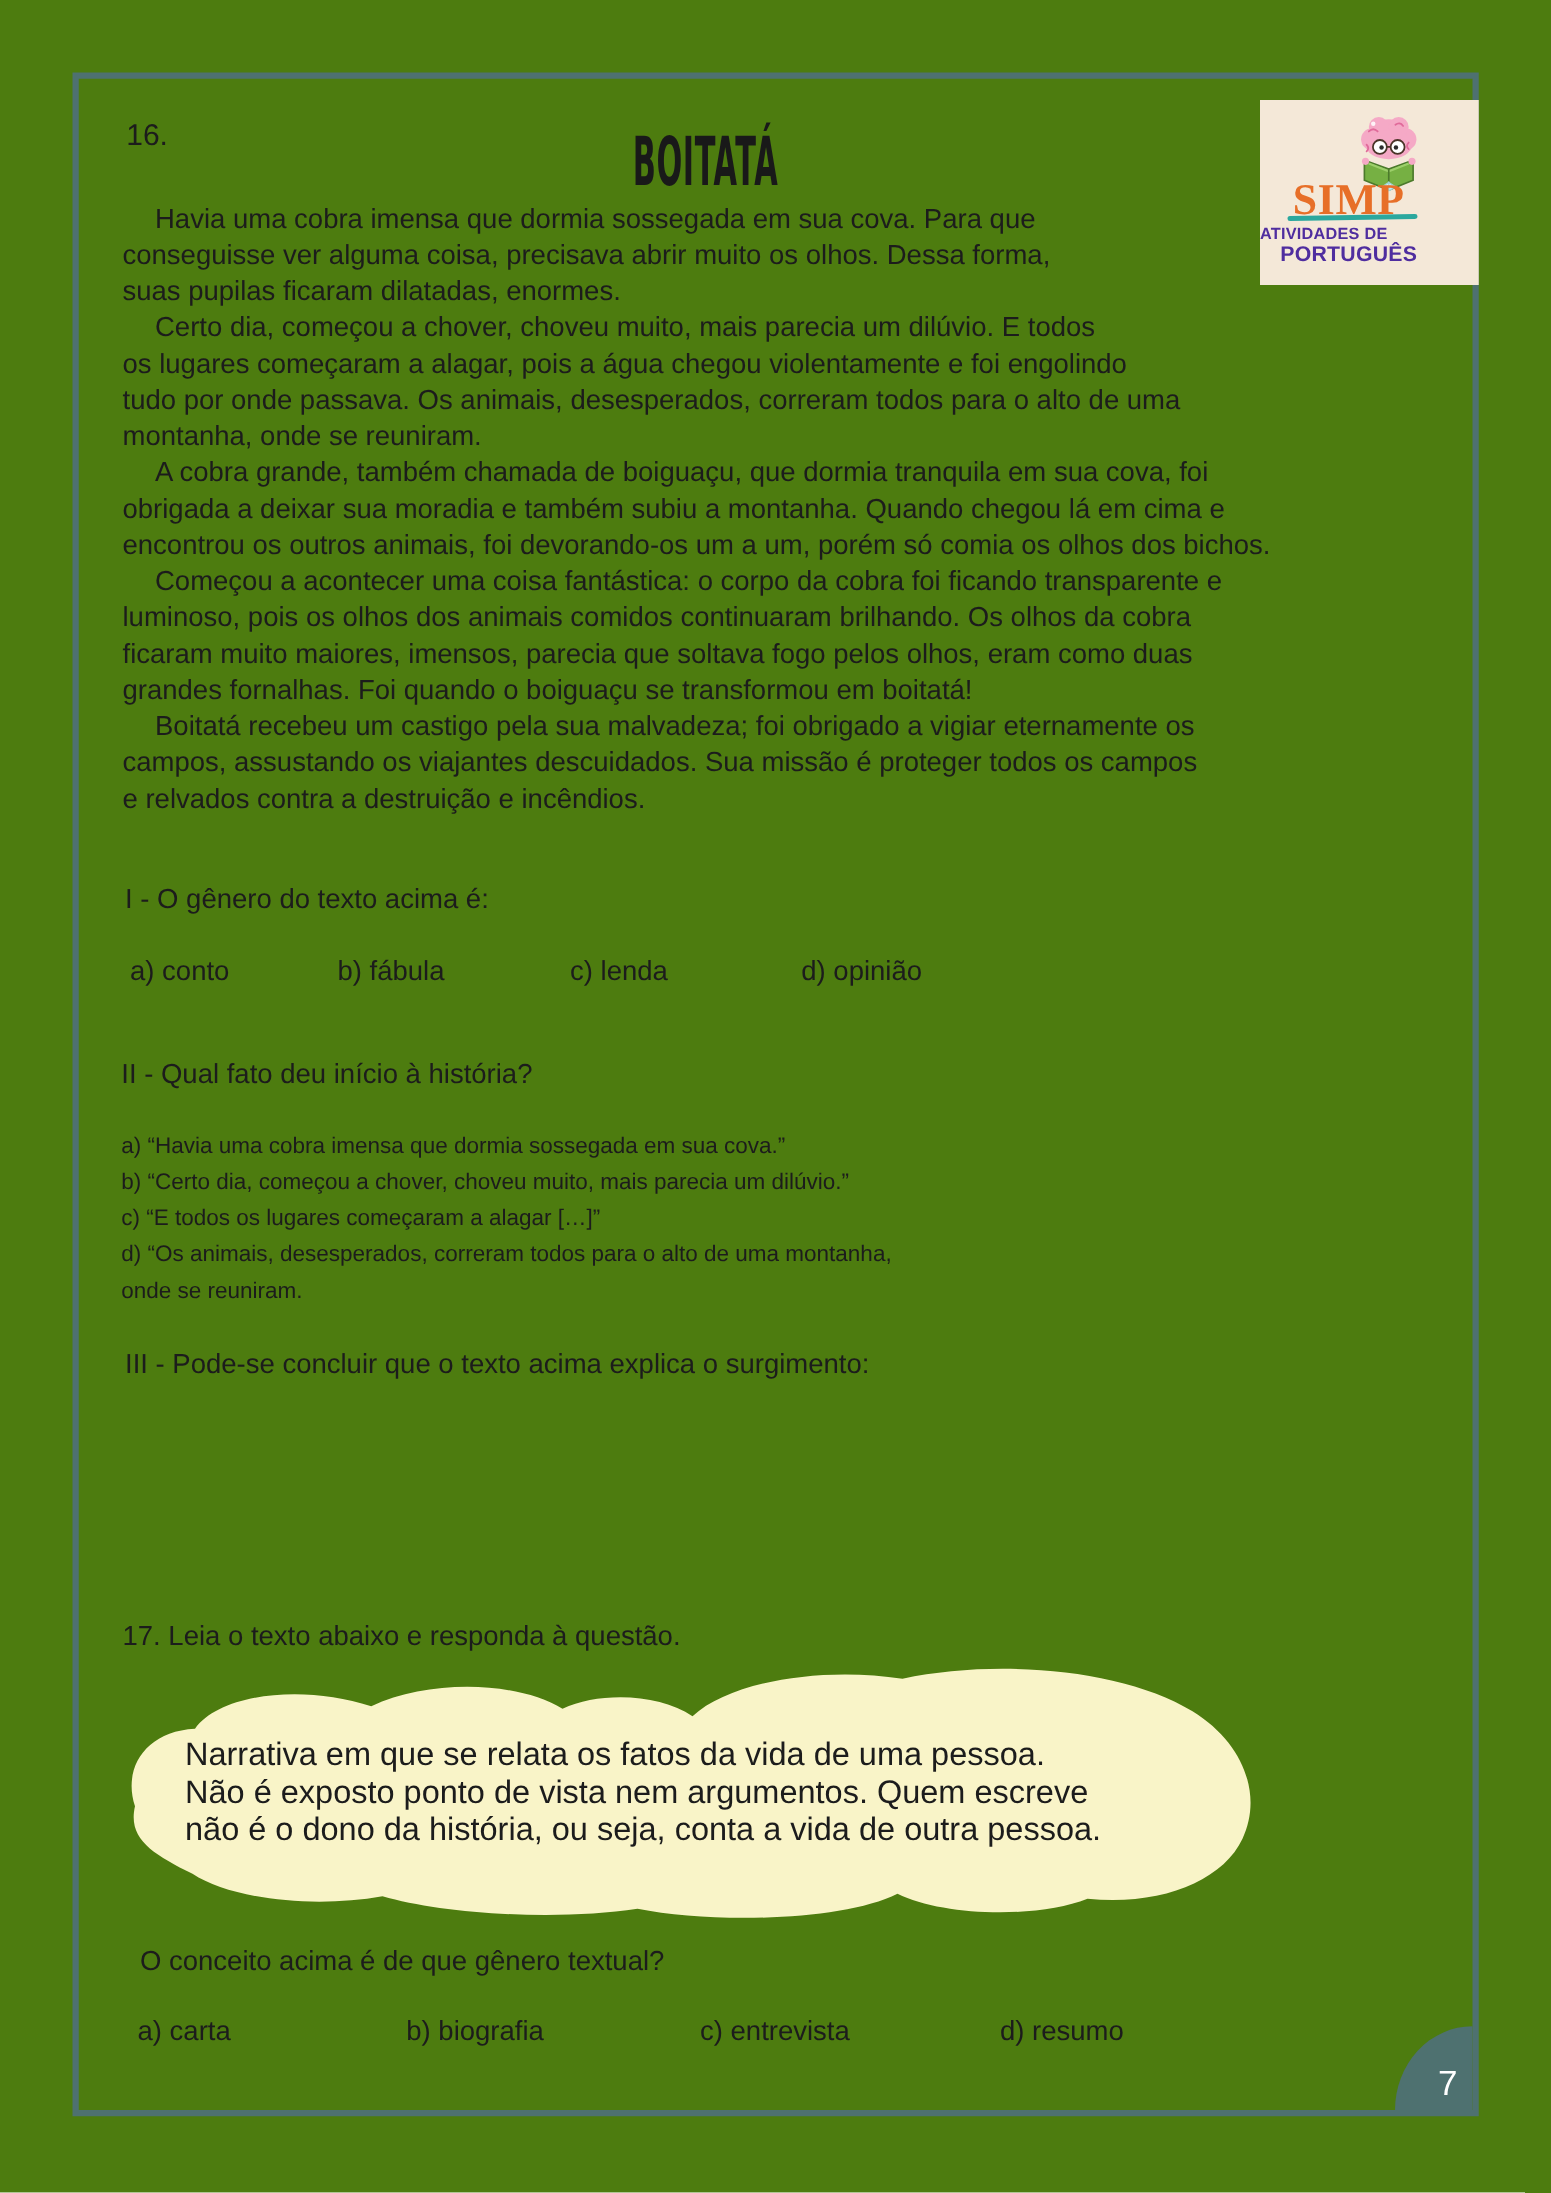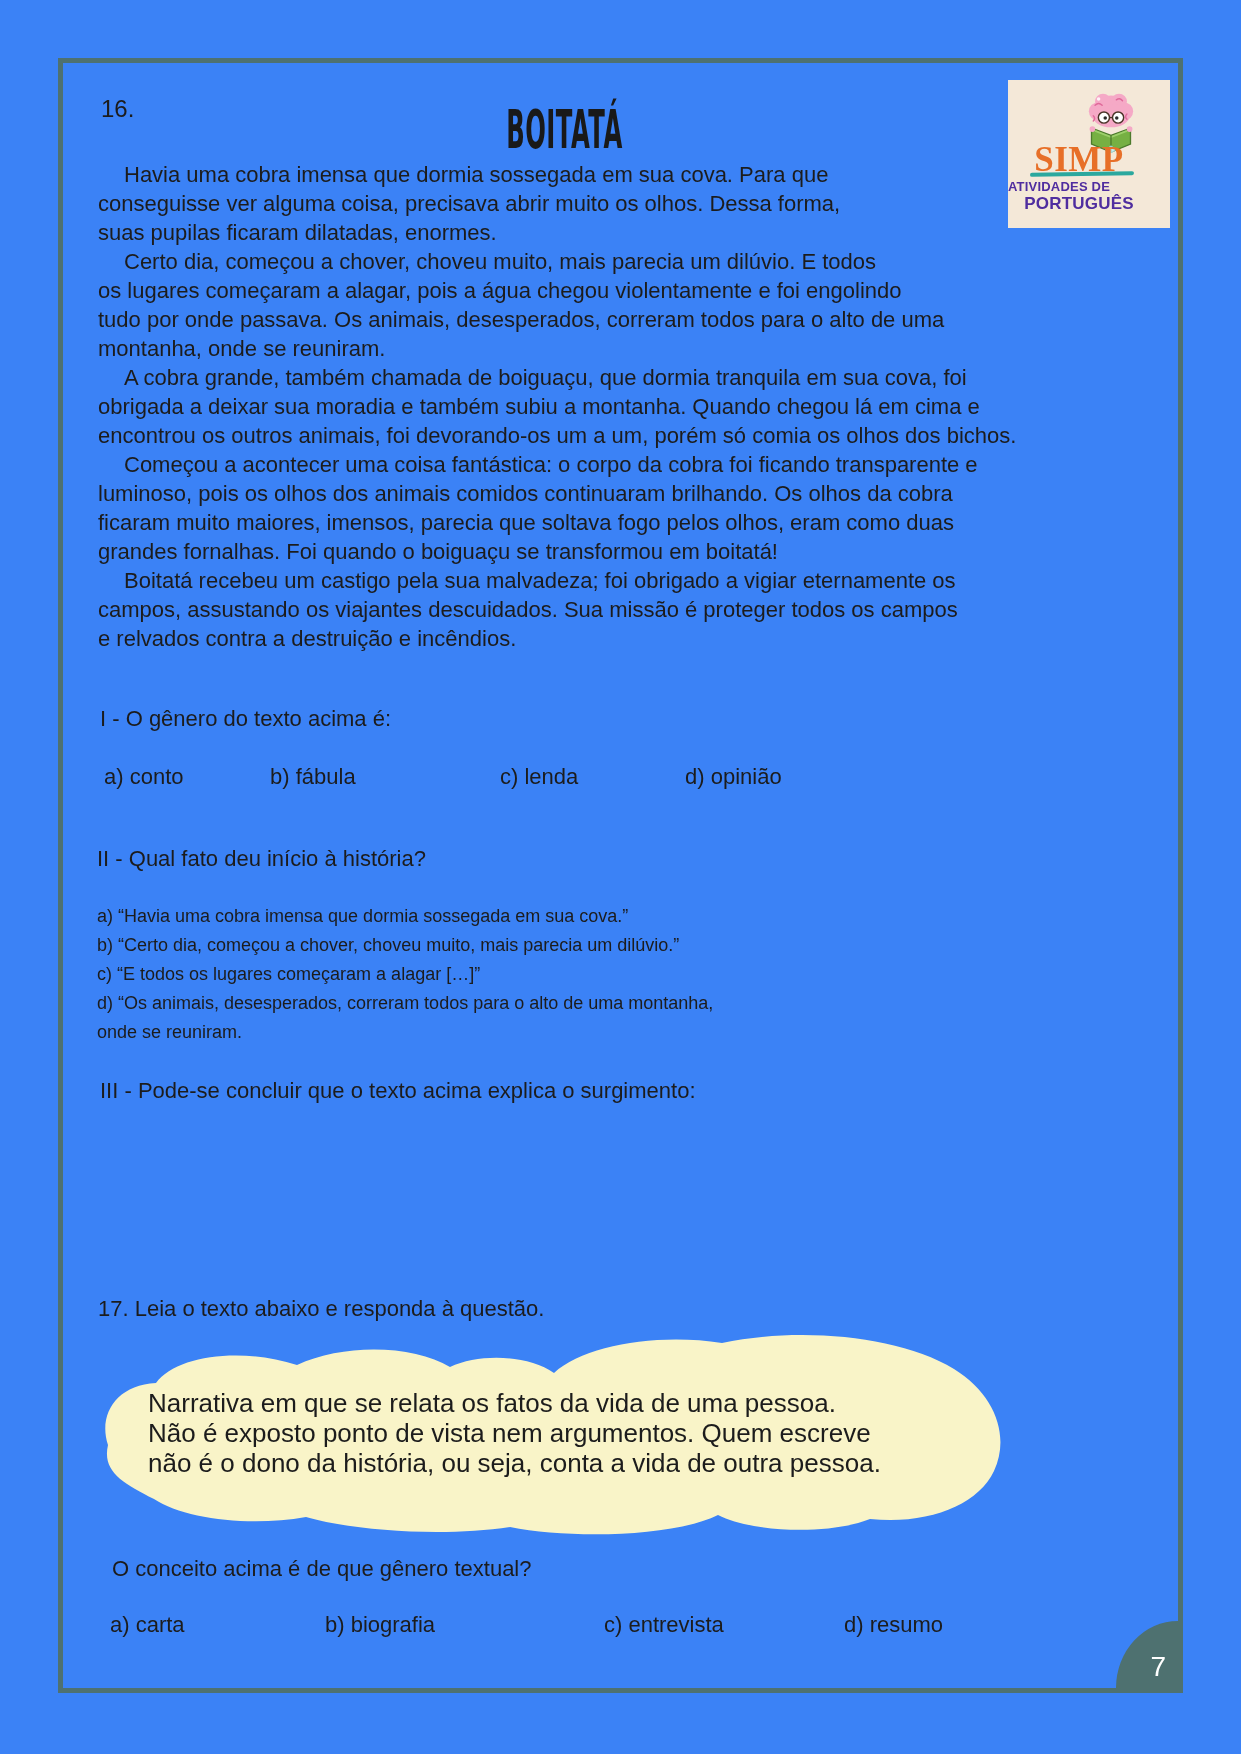--- a/index.html
+++ b/index.html
@@ -1,41 +1,41 @@
 <!DOCTYPE html>
 <html><head>
 <meta charset="utf-8">
 <style>
   html,body{margin:0;padding:0;background:#ffffff;}
-  .sheet{position:relative;width:1241px;height:1754px;background:#3b82f6;
+  .sheet{position:relative;width:1241px;height:1754px;background:#4d7c0f;
          font-family:"Liberation Sans",sans-serif;color:#1c1c1c;overflow:hidden;}
   .frame{position:absolute;left:58px;top:58px;width:1125px;height:1635px;
          border:5px solid #4e7170;box-sizing:border-box;background:transparent;}
   .qnum16{position:absolute;left:101px;top:95px;font-size:24px;}
   .title-wrap{position:absolute;left:98px;top:98px;width:932px;text-align:center;}
   .title-wrap span{display:inline-block;font-size:54px;font-weight:700;color:#191919;
          font-family:"DejaVu Sans",sans-serif;transform:scale(0.45,1.0);transform-origin:center;
          letter-spacing:1px;white-space:nowrap;}
   
-  .logo{position:absolute;left:1008px;top:80px;width:162px;height:148px;background:#f4e8d8;}
+  .logo{position:absolute;left:1008px;top:80px;width:148px;height:148px;background:#f4e8d8;padding-left:27px;}
   .logo .mascot{position:absolute;left:74px;top:11px;}
   .logo .brand{position:absolute;left:0;top:60px;width:142px;text-align:center;
          font-family:"Liberation Serif",serif;font-weight:700;font-size:35px;color:#e76f28;letter-spacing:.5px;}
   .logo .rule{position:absolute;left:22px;top:92px;width:104px;height:4px;background:#2ba89e;
          border-radius:2px;transform:rotate(-1deg);}
   .logo .l1{position:absolute;left:0;top:99px;width:142px;
          font-weight:700;font-size:13px;color:#4f2d9f;letter-spacing:.2px;}
   .logo .l2{position:absolute;left:0;top:114px;width:142px;text-align:center;
          font-weight:700;font-size:17px;color:#4f2d9f;letter-spacing:.2px;}
   
   .story{position:absolute;left:98px;top:160px;width:1000px;font-size:22px;line-height:29px;}
   .story p{margin:0;white-space:pre-line;text-indent:26px;}
   .qlabel{position:absolute;font-size:22px;}
   .optrow{position:absolute;display:flex;font-size:22px;}
-  .optrow .o1{width:166px;} .optrow .o2{width:186px;} .optrow .o3{width:185px;margin-left:44px;}
+  .optrow .o1{width:166px;} .optrow .o2{width:186px;} .optrow .o3{width:185px;}
   .optrow2 .o1{width:215px;} .optrow2 .o2{width:235px;} .optrow2 .o3{width:240px;}
   .optblock{position:absolute;font-size:18px;line-height:29px;}
   .optblock div{white-space:pre-line;}
   
   .blob-wrap{position:absolute;left:92px;top:1326px;width:930px;height:214px;}
   .blob-wrap svg{position:absolute;left:0;top:0;}
   .blob-text{position:absolute;left:56px;top:62px;font-size:26px;line-height:30px;white-space:pre-line;}
   
   .page-tab{position:absolute;left:1116px;top:1621px;width:62px;height:67px;
          background:#4e7170;border-radius:100% 0 0 0;}

